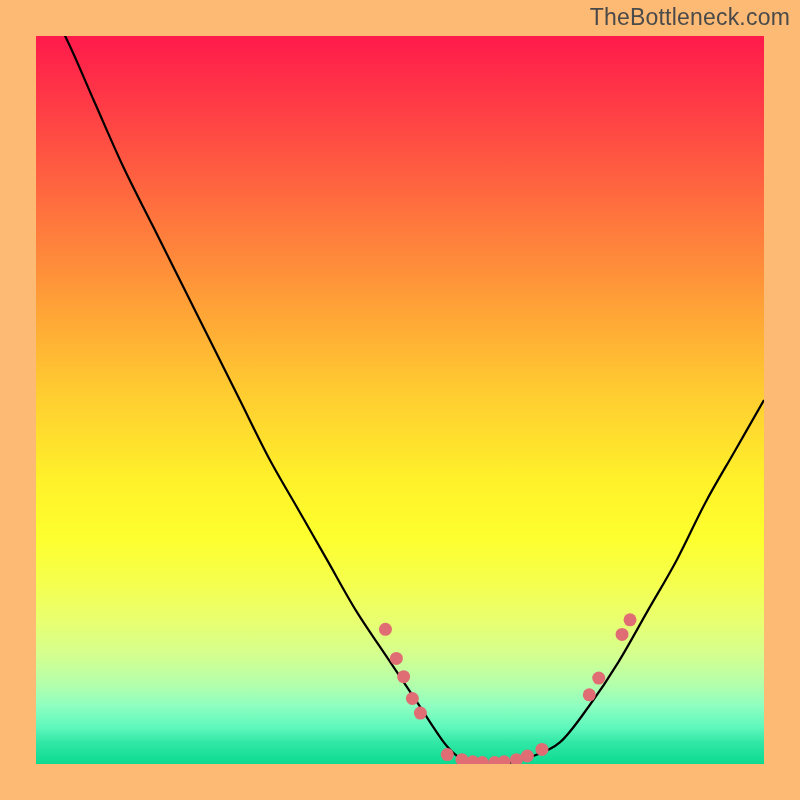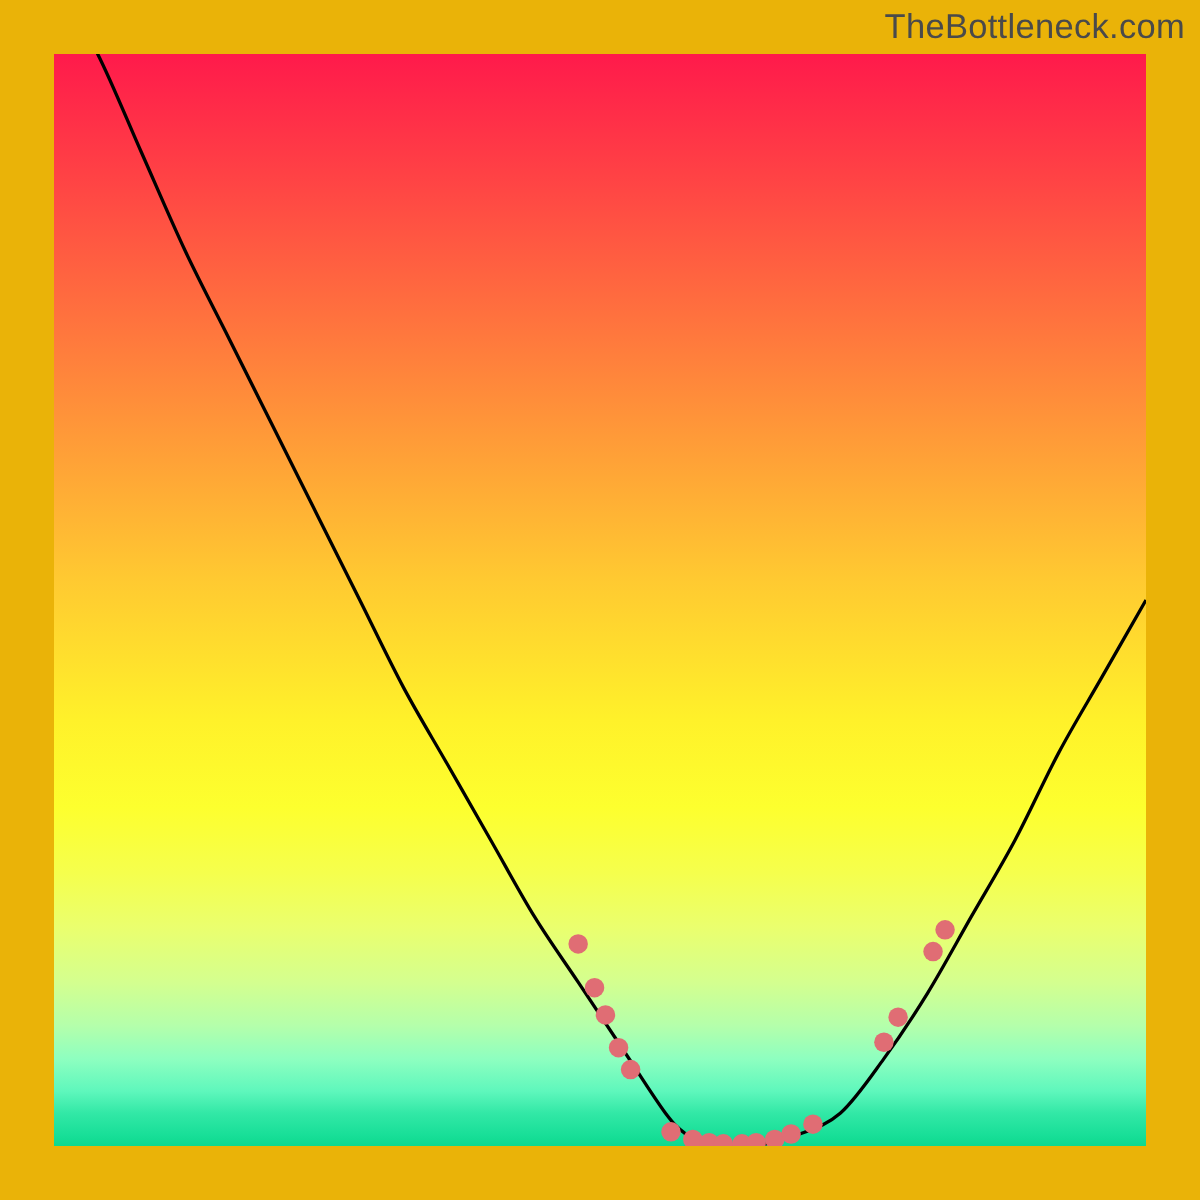--- a/index.html
+++ b/index.html
@@ -10,21 +10,21 @@
     background: #000;
     overflow: hidden;
     font-family: Arial, Helvetica, sans-serif;
   }
   .frame {
     position: absolute;
     left: 0;
     top: 0;
     width: 800px;
     height: 800px;
-    background: #eab308;
+    background: #fdba74;
   }
   .watermark {
     position: absolute;
     top: 4px;
     right: 10px;
     color: #4a4a4a;
     font-size: 23px;
     font-weight: 500;
     letter-spacing: 0.2px;
     z-index: 5;

